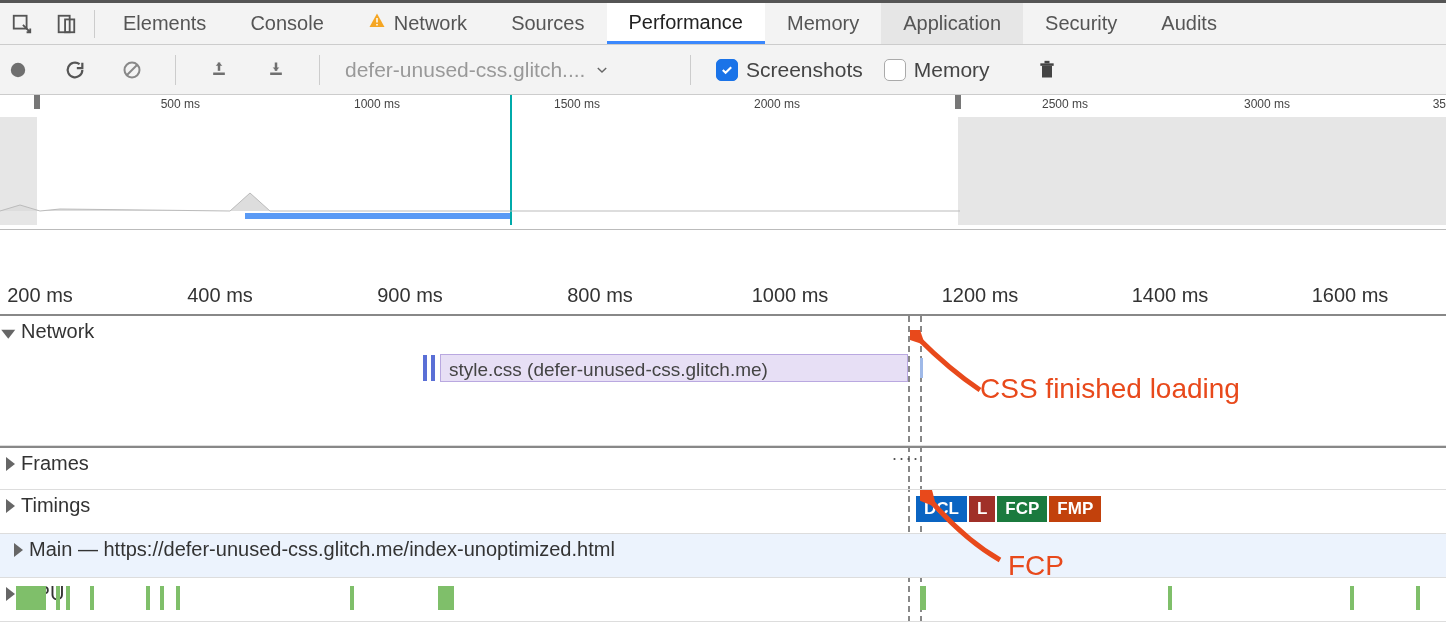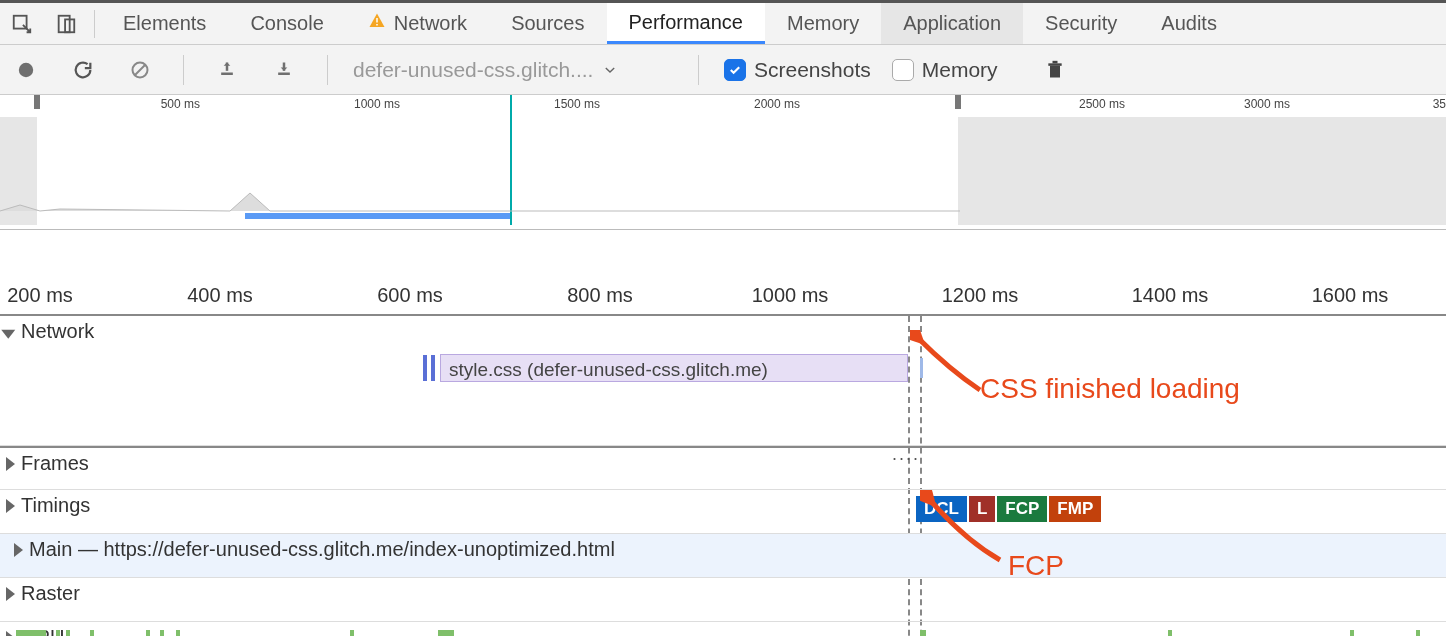--- a/index.html
+++ b/index.html
@@ -34,21 +34,21 @@
   .tabbar .tab.active { color:#222; border-bottom:3px solid #3B88FD; background:#fff; }
   .tabbar .tab.boxed { background:#e6e6e6; }
   .tabbar .warn-icon { margin-right:8px; }
 
   
   .toolbar {
     height: 50px;
     background: #f3f3f3;
     border-bottom: 1px solid #ccc;
     display:flex; align-items:center;
-    padding: 0 8px;
+    padding: 0 0;
     gap: 21px;
     font-size: 20px;
     color:#555;
   }
   .toolbar .tbtn { width:36px; height:36px; display:flex; align-items:center; justify-content:center; cursor:pointer; }
   .toolbar .vsep { width:1px; height:30px; background:#ccc; margin:0 4px; }
   .url-select {
     flex: 0 0 320px;
     display:flex; align-items:center;
     color:#999; font-size:21px;
@@ -289,42 +289,42 @@
       </svg>
   </div>
 </div>
 
 <div class="overview">
   <div class="ruler">
     <span style="left:200px">500 ms</span>
     <span style="left:400px">1000 ms</span>
     <span style="left:600px">1500 ms</span>
     <span style="left:800px">2000 ms</span>
-    <span style="left:1125px">2500 ms</span>
+    <span style="left:1088px">2500 ms</span>
     <span style="left:1290px">3000 ms</span>
     <span style="left:1446px">35</span>
   </div>
   <div class="body">
     <div class="shade" style="left:0; width:37px"></div>
     <div class="shade" style="left:958px; right:0"></div>
     <div class="handle" style="left:34px"></div>
     <div class="handle" style="left:955px"></div>
     <div class="teal-line" style="left:510px"></div>
     <div class="blue-bar" style="left:245px; width:265px"></div>
 
     <svg class="spark" style="left:0; width:960px" viewBox="0 0 960 28" preserveAspectRatio="none">
       <path d="M0 26 L20 20 L40 26 L60 24 L230 26 L250 8 L270 26 L960 26" fill="#ddd" stroke="#bbb"></path>
     </svg>
   </div>
 </div>
 
 <div class="main-ruler">
   <span style="left:40px">200 ms</span>
   <span style="left:220px">400 ms</span>
-  <span style="left:410px">600 ms</span>
+  <span style="left:410px">900 ms</span>
   <span style="left:600px">800 ms</span>
   <span style="left:790px">1000 ms</span>
   <span style="left:980px">1200 ms</span>
   <span style="left:1170px">1400 ms</span>
   <span style="left:1350px">1600 ms</span>
 
 </div>
 
 <div class="tracks">
 
@@ -370,26 +370,20 @@
 
   <div class="track main">
     <div class="head">
       <div class="disclose"></div>
       <span>
         <span>Main</span> — <span>https://defer-unused-css.glitch.me/index-unoptimized.html</span>
       </span>
     </div>
   </div>
 
-  <div class="track raster">
-    <div class="head">
-      <div class="disclose"></div>
-      <span>Raster</span>
-    </div>
-  </div>
 
   <div class="track gpu">
     <div class="head">
       <div class="disclose"></div>
       <span>GPU</span>
     </div>
     <div class="gpu-ticks" id="gpu-ticks">
         <i style="left: 16px; width: 30px;"></i>
         <i style="left: 56px; width: 4px;"></i>
         <i style="left: 66px; width: 4px;"></i>

